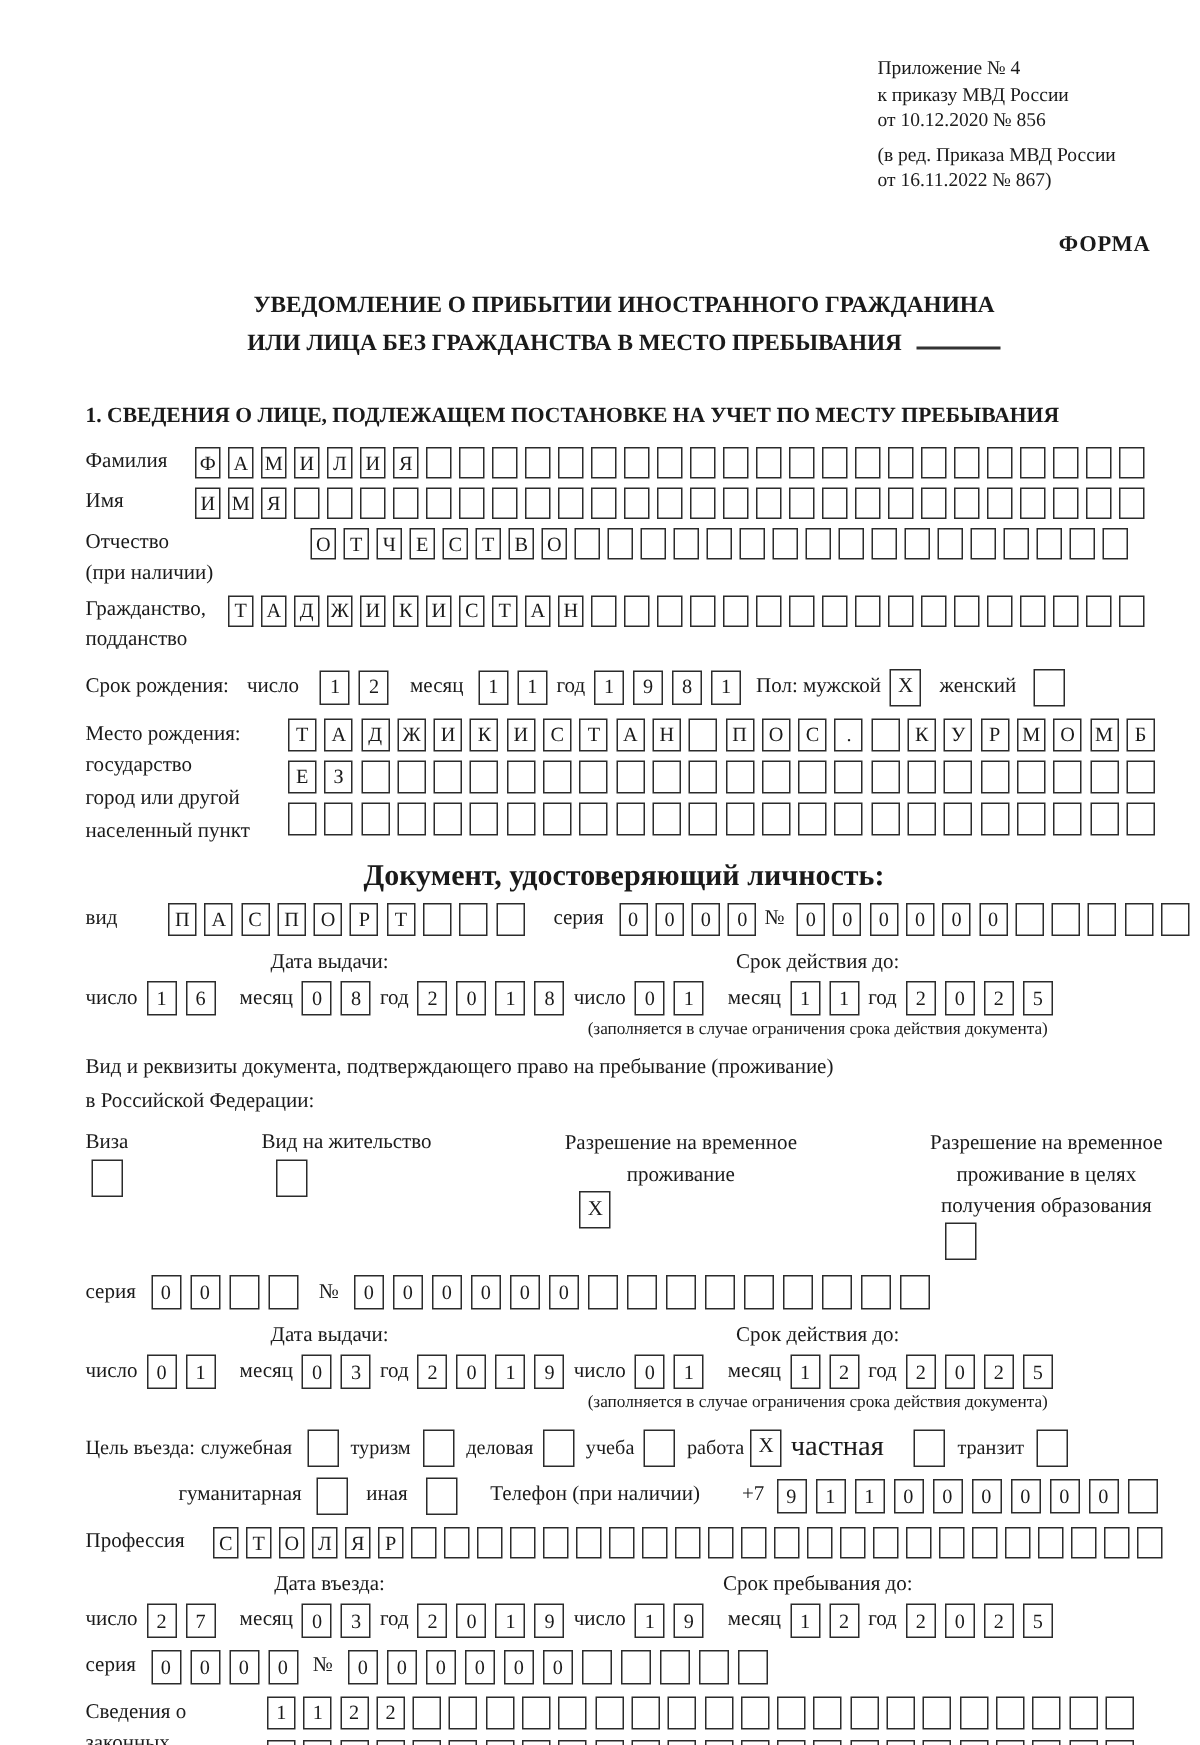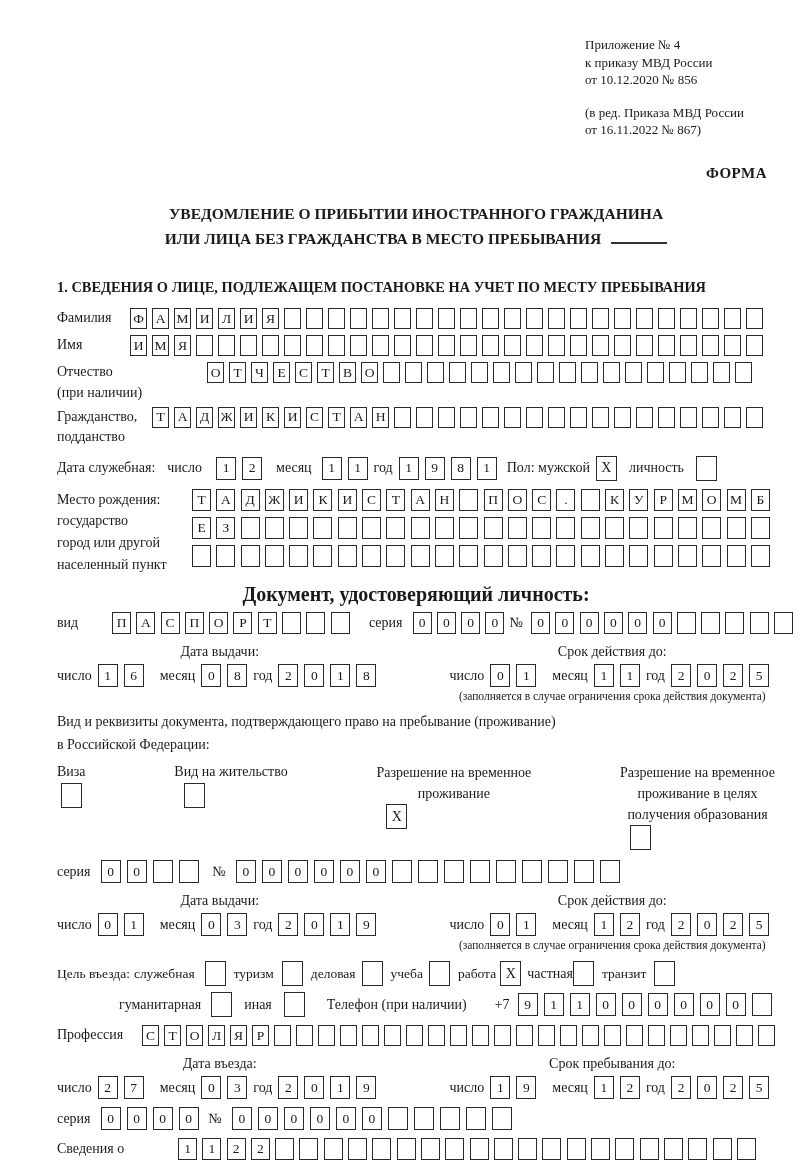--- a/index.html
+++ b/index.html
@@ -2,42 +2,42 @@
 <html><head>
 <meta charset="utf-8">
 <style>
   * { margin:0; padding:0; box-sizing:border-box; }
   html,body { background:#ffffff; }
   body { width:800px; font-family:"Liberation Serif","DejaVu Serif",serif; color:#1a1a1a; }
   .page { width:800px; min-height:1163px; padding:36px 25px 30px 57px; background:#fff; }
 
   
   .hdr-right { margin-left:auto; width:190px; font-size:13px; line-height:1.35; }
-  .hdr-right .gap { margin-top:15px; }
+  .hdr-right .gap { margin-top:5px; }
   .forma { text-align:right; padding-right:8px; font-weight:bold; font-size:15px; margin-top:26px; letter-spacing:.5px; }
 
   
   .title { text-align:center; font-weight:bold; font-size:15.5px; line-height:1.6; margin-top:20px; }
   .blank-line { display:inline-block; width:56px; border-bottom:2px solid #333; height:12px; margin-left:10px; }
   .sec1 { font-weight:bold; font-size:14.4px; margin-top:28px; }
 
   
   .frow { display:flex; align-items:flex-start; flex-wrap:nowrap; }
   .lbl { font-size:14px; line-height:1.45; flex-shrink:0; }
   .cells { display:flex; flex-wrap:nowrap; }
 
   .cell { display:inline-flex; align-items:center; justify-content:center;
           border:1.8px solid #2b2b2b; background:#fff; font-size:13.5px; flex-shrink:0; }
   .c-sm { width:17px; height:21px; margin-right:5px; }
   .c-md { width:19px; height:22px; margin-right:5.3px; }
   .c-lg { width:20px; height:23px; margin-right:6px; }
   .c-cb { width:21px; height:25px; margin-right:0; font-size:14px; }
 
   
-  .dateduo { display:flex; justify-content:space-between; margin-top:10px; }
+  .dateduo { display:flex; margin-top:10px; }
   .dghead { text-align:center; font-size:14px; margin-bottom:4px; }
   .dgrow { display:flex; align-items:center; }
   .dgrow .lbl { margin-right:6px; }
   .dgrow .gap { margin-left:10px; }
   .note { font-size:11.5px; text-align:center; margin-top:3px; }
 
   .mt4{margin-top:4px}.mt6{margin-top:6px}.mt8{margin-top:8px}.mt10{margin-top:10px}.mt12{margin-top:12px}
   .doc-head { text-align:center; font-weight:bold; font-size:20px; margin-top:8px; }
   .intro { font-size:14px; line-height:1.65; margin-top:8px; }
   .cbl { text-align:center; font-size:14px; line-height:1.5; }
@@ -204,21 +204,21 @@
         <span class="cell c-sm"></span>
         <span class="cell c-sm"></span>
         <span class="cell c-sm"></span>
         <span class="cell c-sm"></span>
         <span class="cell c-sm"></span>
         <span class="cell c-sm"></span>
       </span>
   </div>
 
   <div class="frow mt8" style="align-items:center;">
-    <span class="lbl">Дата служебная:</span>
+    <span class="lbl">Срок рождения:</span>
     <span class="lbl" style="margin-left:12px;margin-right:14px;">число</span>
     <span class="cells">
         <span class="cell c-lg">1</span>
         <span class="cell c-lg">2</span>
       </span>
     <span class="lbl" style="margin-left:8px;margin-right:10px;">месяц</span>
     <span class="cells">
         <span class="cell c-lg">1</span>
         <span class="cell c-lg">1</span>
       </span>
@@ -226,21 +226,21 @@
     <span class="cells">
         <span class="cell c-lg">1</span>
         <span class="cell c-lg">9</span>
         <span class="cell c-lg">8</span>
         <span class="cell c-lg">1</span>
       </span>
     <span class="lbl" style="margin-left:4px;margin-right:6px;">Пол: мужской</span>
     <span class="cells">
         <span class="cell c-cb">X</span>
       </span>
-    <span class="lbl" style="margin-left:12px;margin-right:12px;">личность</span>
+    <span class="lbl" style="margin-left:12px;margin-right:12px;">женский</span>
     <span class="cells">
         <span class="cell c-cb"></span>
       </span>
   </div>
 
   <div class="frow mt8">
     <span class="lbl stack" style="width:135px;line-height:1.55;">
       <span>Место рождения:</span>
       <span>государство</span>
       <span>город или другой</span>
@@ -545,21 +545,21 @@
         <span class="cell c-cb"></span>
       </span>
     <span class="lbl" style="font-size:13.5px;margin-left:8px;margin-right:6px;">учеба</span>
     <span class="cells">
         <span class="cell c-cb"></span>
       </span>
     <span class="lbl" style="font-size:13.5px;margin-left:8px;margin-right:4px;">работа</span>
     <span class="cells">
         <span class="cell c-cb">X</span>
       </span>
-    <span class="lbl" style="font-size:14px;margin-left:6px;margin-right:0;">частная</span>
+    <span class="lbl" style="font-size:19px;margin-left:6px;margin-right:20px;">частная</span>
     <span class="cells">
         <span class="cell c-cb"></span>
       </span>
     <span class="lbl" style="font-size:13.5px;margin-left:8px;margin-right:8px;">транзит</span>
     <span class="cells">
         <span class="cell c-cb"></span>
       </span>
   </div>
 
   <div class="frow mt6" style="align-items:center;">

